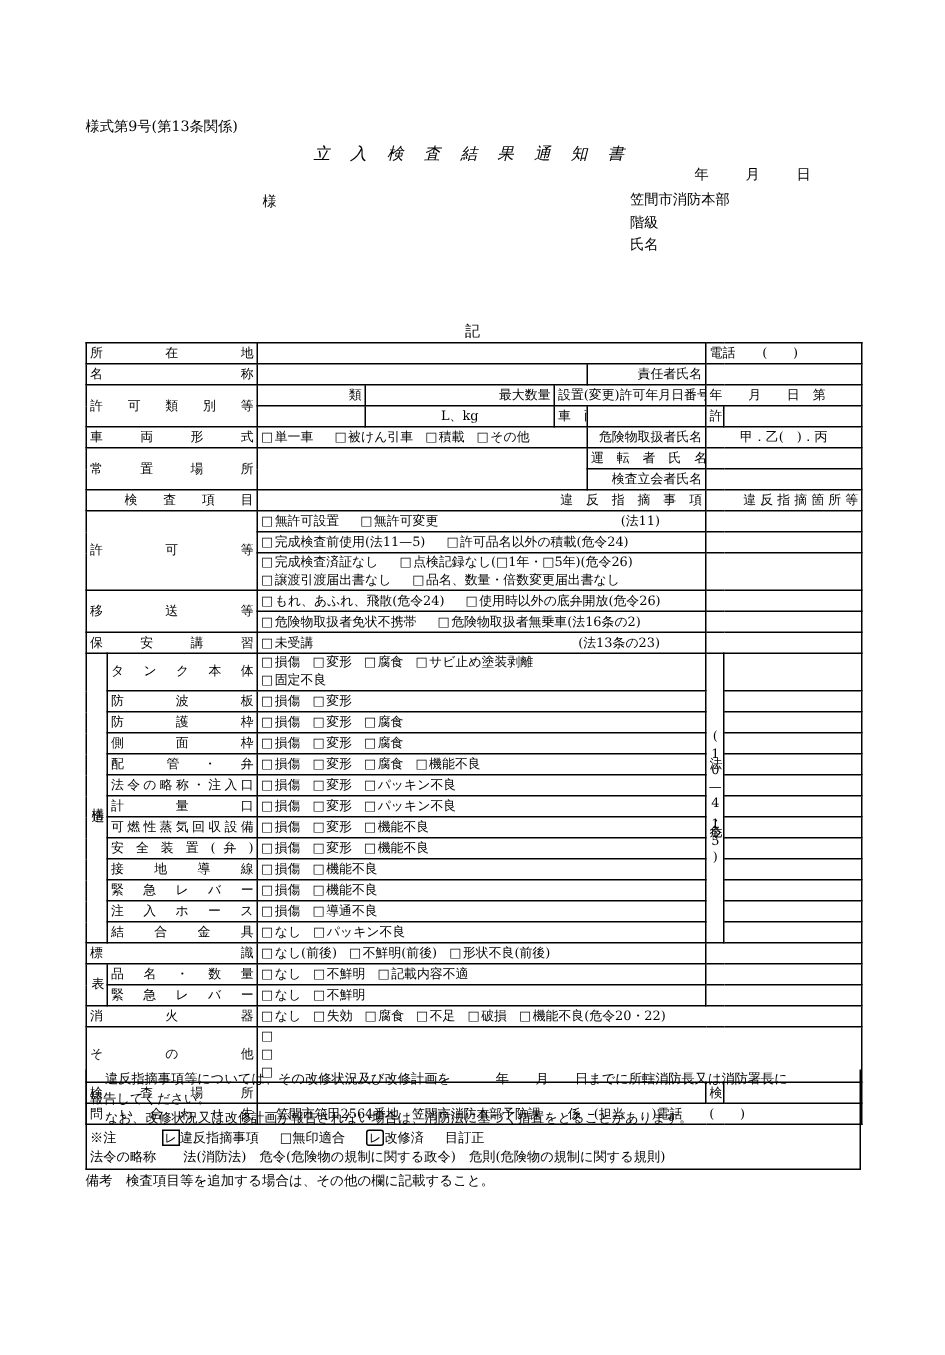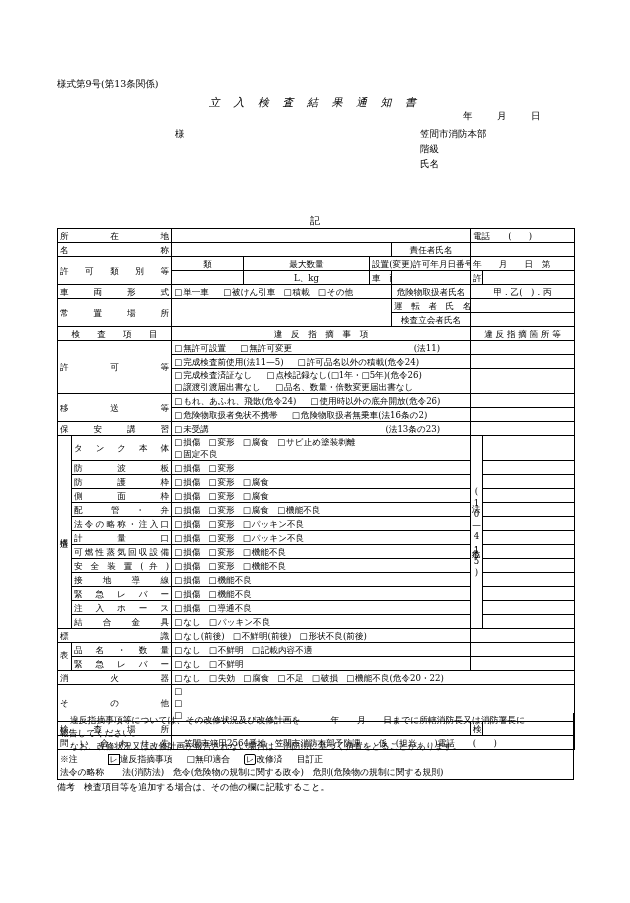--- a/index.html
+++ b/index.html
@@ -102,21 +102,21 @@
     line-height: 12px;
     height: 13px;
     white-space: nowrap;
     overflow: hidden;
   }
   .lbl {
     text-align: justify;
     text-align-last: justify;
     text-justify: inter-character;
   }
-  .lbl-c { text-align: center; }
+  .lbl-c { text-align: right; }
   .vert {
     writing-mode: vertical-rl;
     text-orientation: upright;
     text-align: center;
     letter-spacing: 1px;
     white-space: nowrap;
     padding: 1px 0;
     line-height: 11px;
   }
   .two-line { height: 26px; line-height: 12px; white-space: normal; }

